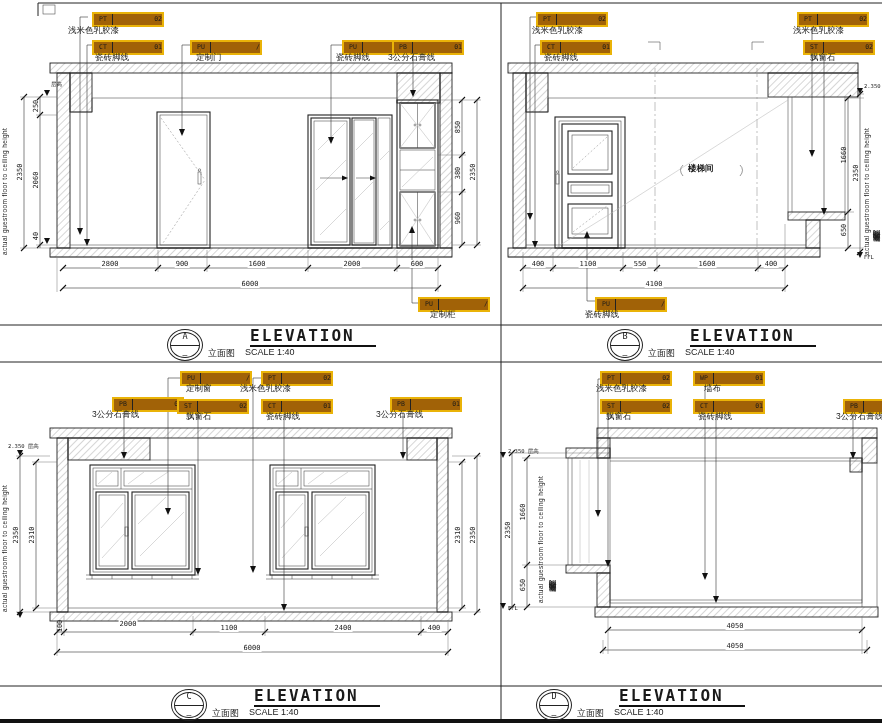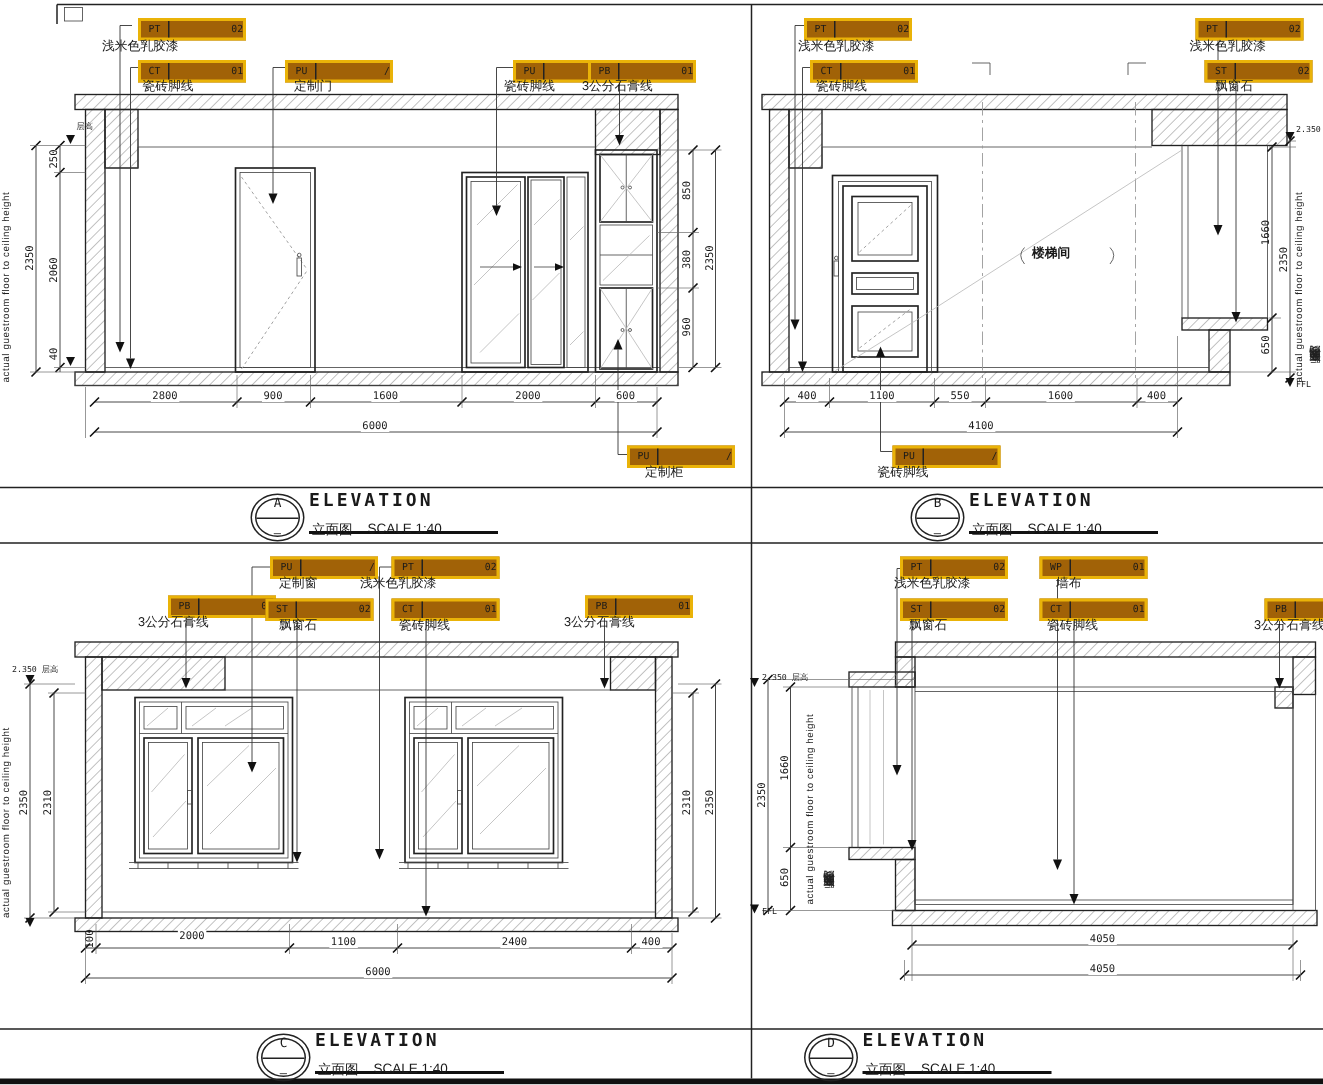--- a/index.html
+++ b/index.html
@@ -30,22 +30,22 @@
   .mk{position:absolute;font:5.5px "DejaVu Sans Mono",monospace;white-space:nowrap;z-index:2;}
   .vtext{position:absolute;writing-mode:vertical-rl;transform:rotate(180deg);
          font-size:6.5px;letter-spacing:0.4px;white-space:nowrap;color:#222;z-index:2;}
   .note{position:absolute;font-size:8.5px;white-space:nowrap;z-index:2;font-weight:bold;}
   .bub{position:absolute;width:36px;height:32px;z-index:3;}
   .bub .o{position:absolute;inset:0;border:1.4px solid #222;border-radius:50%;}
   .bub .i{position:absolute;inset:3px;border:0.8px solid #222;border-radius:50%;}
   .bub .hl{position:absolute;left:4px;right:4px;top:50%;border-top:0.9px solid #222;}
   .bub .lt{position:absolute;top:2px;left:0;right:0;text-align:center;font:8.5px "DejaVu Sans Mono",monospace;}
   .bub .lb{position:absolute;bottom:1px;left:0;right:0;text-align:center;font:8px "DejaVu Sans Mono",monospace;}
-  .etitle{position:absolute;font-family:"DejaVu Sans Mono",monospace;font-weight:bold;font-size:12px;
-          letter-spacing:2px;border-bottom:2px solid #111;padding-bottom:14px;width:126px;z-index:3;}
+  .etitle{position:absolute;font-family:"DejaVu Sans Mono",monospace;font-weight:bold;font-size:16px;
+          letter-spacing:2px;border-bottom:2px solid #111;padding-bottom:0;width:126px;z-index:3;margin-left:44px;}
   .esub{position:absolute;display:flex;gap:10px;font-size:9px;z-index:3;}
   .wm{position:absolute;font-family:"DejaVu Serif",serif;font-style:italic;font-weight:bold;
       font-size:25px;color:rgba(55,55,55,0.92);letter-spacing:2px;z-index:4;}
 </style>
 </head>
 <body>
 
 <div id="stage">
 
 <svg width="882" height="723">

